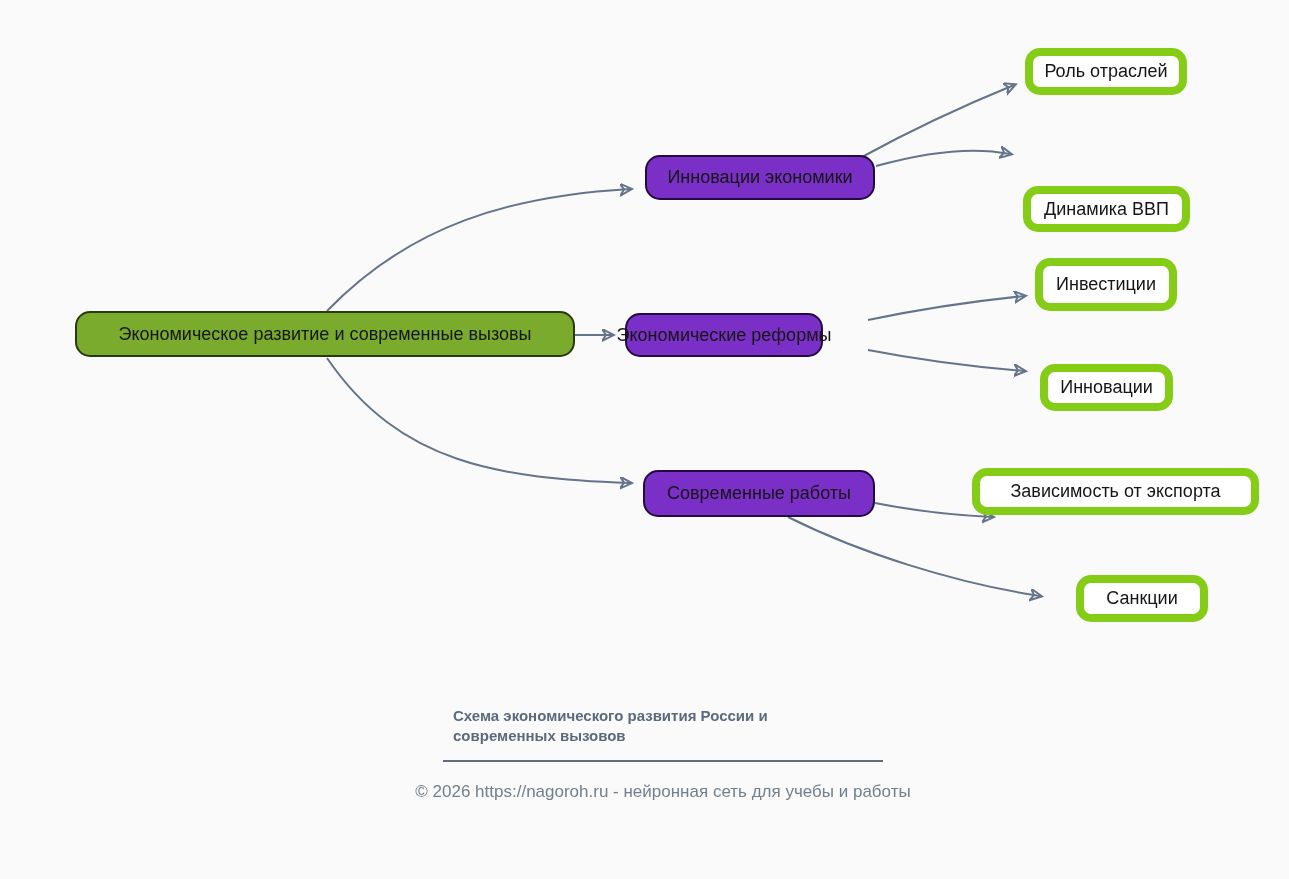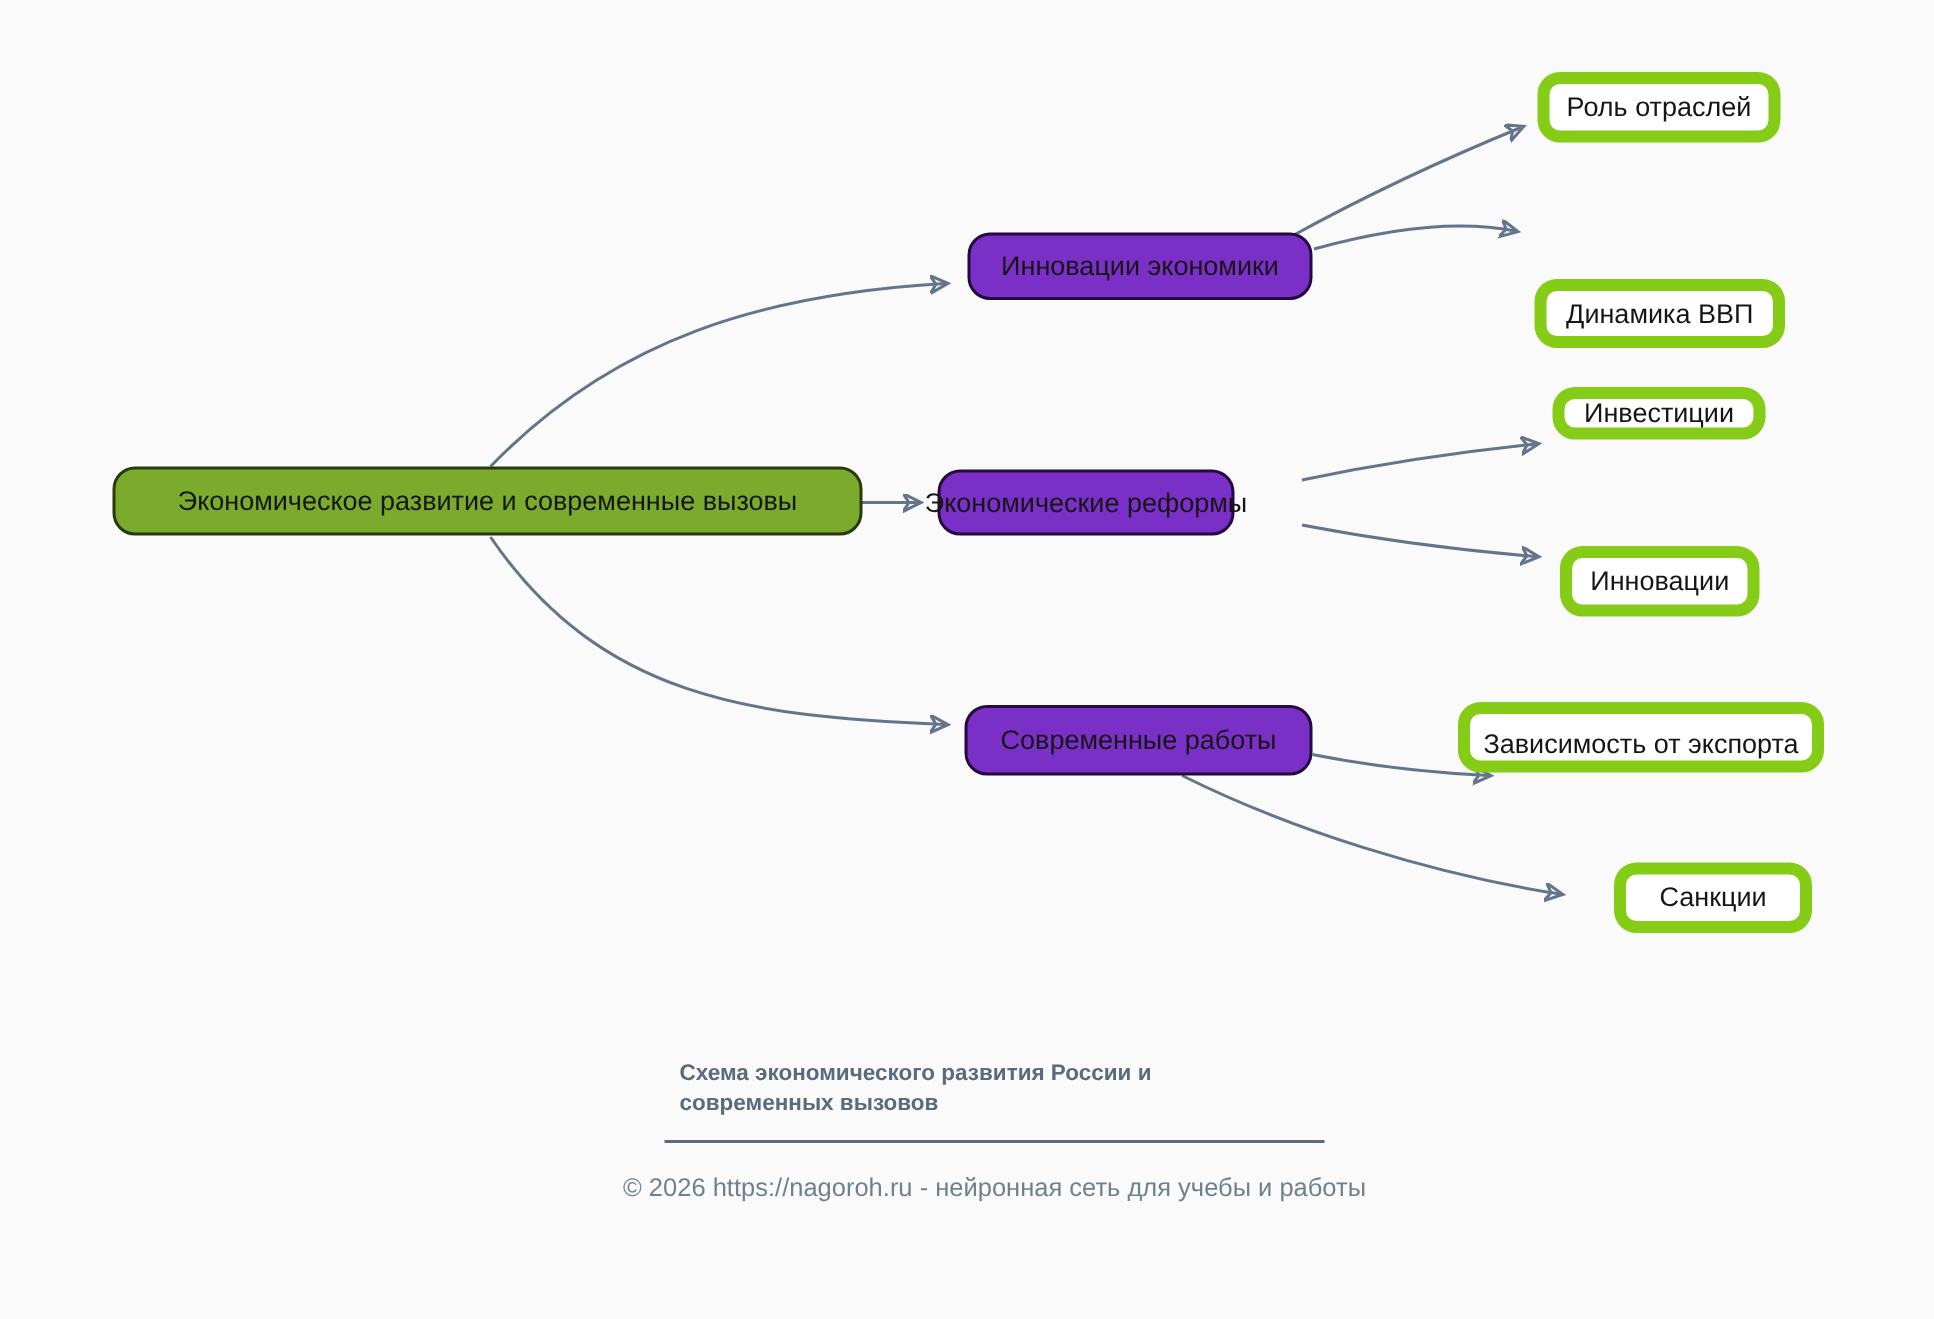--- a/index.html
+++ b/index.html
@@ -28,23 +28,23 @@
   .branch { background: var(--branch-fill, #7a2fc7); border: 2px solid #250a40; }
   .leaf   { background: var(--leaf-fill, #ffffff);   border: 8px solid #84cc16; }
 
   
   .n-root { left: 47px;  top: 311px; width: 500px; height: 46px; margin-left: 28px; }
   .n-b1   { left: 645px; top: 155px; width: 230px; height: 45px; }
   .n-b2   { left: 625px; top: 313px; width: 198px; height: 44px; }
   .n-b3   { left: 643px; top: 470px; width: 232px; height: 47px; }
   .n-l1   { left: 1025px; top: 48px;  width: 162px; height: 47px; }
   .n-l2   { left: 1023px; top: 154px; width: 167px; height: 46px; margin-top: 32px; }
-  .n-l3   { left: 1035px; top: 258px; width: 142px; height: 35px; }
+  .n-l3   { left: 1035px; top: 258px; width: 142px; height: 53px; }
   .n-l4   { left: 1040px; top: 364px; width: 133px; height: 47px; }
-  .n-l5   { left: 972px;  top: 468px; width: 244px; height: 47px; align-items: flex-end; }
+  .n-l5   { left: 972px;  top: 468px; width: 287px; height: 47px; }
   .n-l6   { left: 1052px; top: 575px; width: 132px; height: 47px; margin-left: 24px; }
 
   
   .footer-title {
     position: absolute;
     left: 453px; top: 706px; width: 420px;
     text-align: left;
     font-size: 15px;
     font-weight: bold;
     line-height: 1.3;

